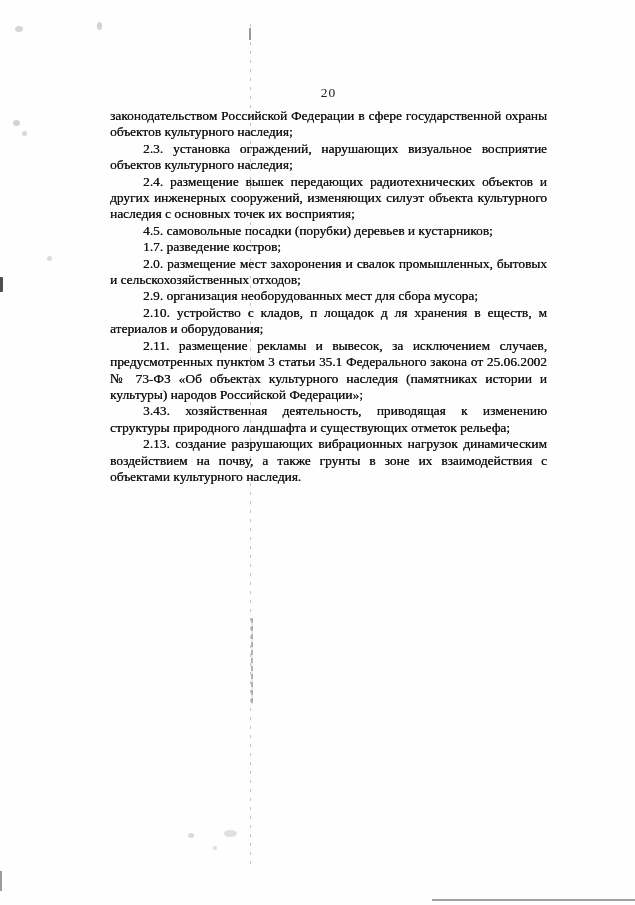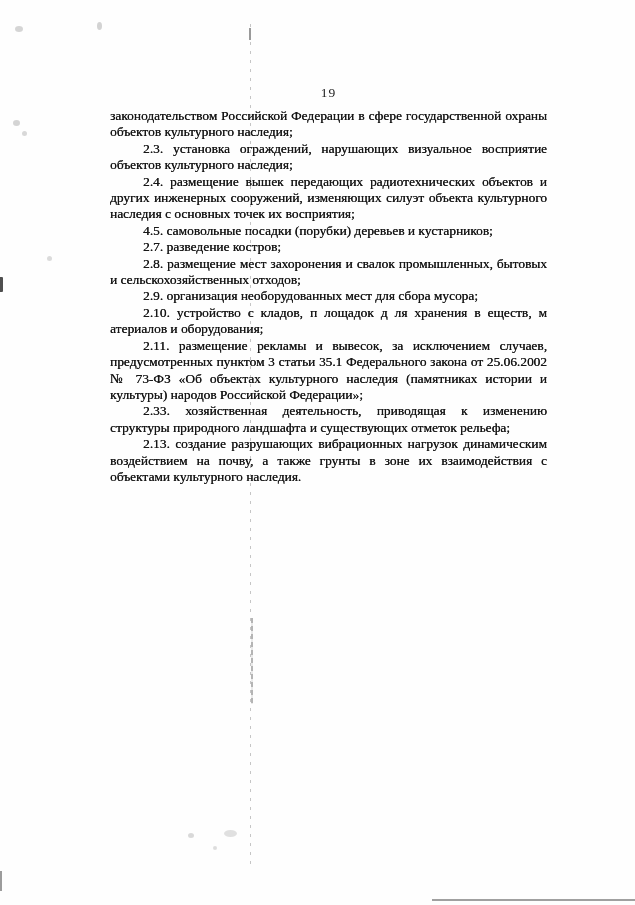--- a/index.html
+++ b/index.html
@@ -114,33 +114,33 @@
   .speck.s5  { left: 47px;  top: 256px; width: 5px;  height: 5px; background: #d2d2d2; opacity:.8; }
   .speck.s6  { left: 188px; top: 833px; width: 6px;  height: 5px; background: #d0d0d0; opacity:.8; }
   .speck.s7  { left: 224px; top: 830px; width: 13px; height: 7px; background: #d8d8d8; opacity:.8; }
   .speck.s8  { left: 213px; top: 846px; width: 4px;  height: 4px; background: #d4d4d4; opacity:.8; }
 </style>
 </head>
 <body>
 
 <div class="scan-page">
 
-  <div class="page-number">19</div>
+  <div class="page-number">20</div>
 
   <div class="text-block">
     <p>законодательством Российской Федерации в сфере государственной охраны объектов культурного наследия;</p>
     <p class="indented">2.3. установка ограждений, нарушающих визуальное восприятие объектов культурного наследия;</p>
     <p class="indented">2.4. размещение вышек передающих радиотехнических объектов и других инженерных сооружений, изменяющих силуэт объекта культурного наследия с основных точек их восприятия;</p>
     <p class="indented">4.5. самовольные посадки (порубки) деревьев и кустарников;</p>
-    <p class="indented">2.7. разведение костров;</p>
-    <p class="indented">2.8. размещение мест захоронения и свалок промышленных, бытовых и сельскохозяйственных отходов;</p>
+    <p class="indented">1.7. разведение костров;</p>
+    <p class="indented">2.0. размещение мест захоронения и свалок промышленных, бытовых и сельскохозяйственных отходов;</p>
     <p class="indented">2.9. организация необорудованных мест для сбора мусора;</p>
     <p class="indented">2.10. устройство с кладов, п лощадок д ля хранения в еществ, м атериалов и оборудования;</p>
     <p class="indented">2.11. размещение рекламы и вывесок, за исключением случаев, предусмотренных пунктом 3 статьи 35.1 Федерального закона от 25.06.2002 № 73-ФЗ «Об объектах культурного наследия (памятниках истории и культуры) народов Российской Федерации»;</p>
-    <p class="indented">2.33. хозяйственная деятельность, приводящая к изменению структуры природного ландшафта и существующих отметок рельефа;</p>
+    <p class="indented">3.43. хозяйственная деятельность, приводящая к изменению структуры природного ландшафта и существующих отметок рельефа;</p>
     <p class="indented">2.13. создание разрушающих вибрационных нагрузок динамическим воздействием на почву, а также грунты в зоне их взаимодействия с объектами культурного наследия.</p>
   </div>
 
   <div class="fold-line"></div>
   <div class="fold-line-dense"></div>
   <div class="fold-top-dash"></div>
   <div class="edge-bar-left"></div>
   <div class="edge-bar-left-bottom"></div>
   <div class="bottom-scan-line"></div>
   <div class="speck s1"></div>

